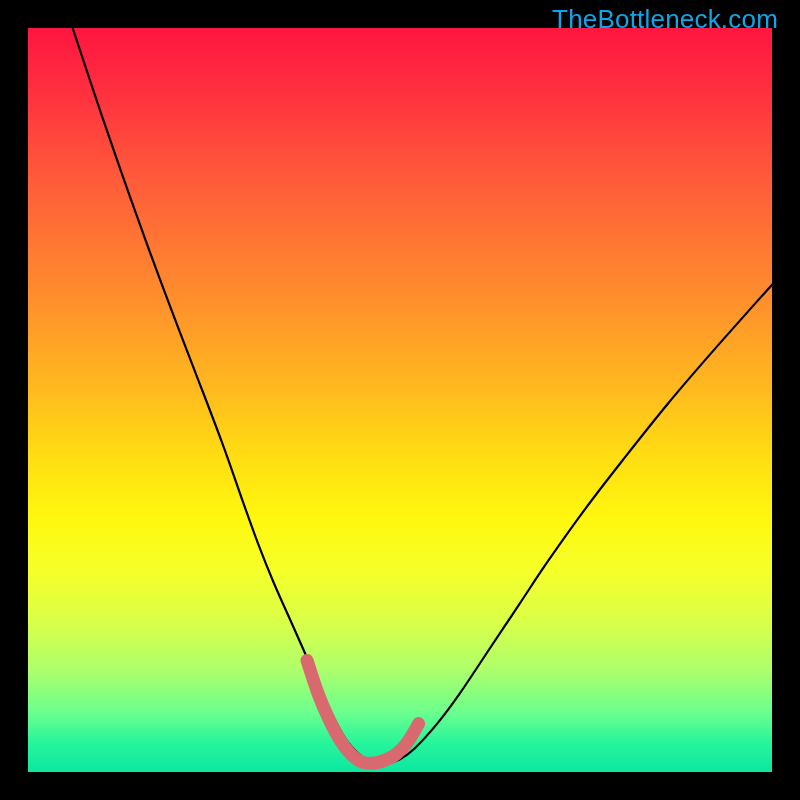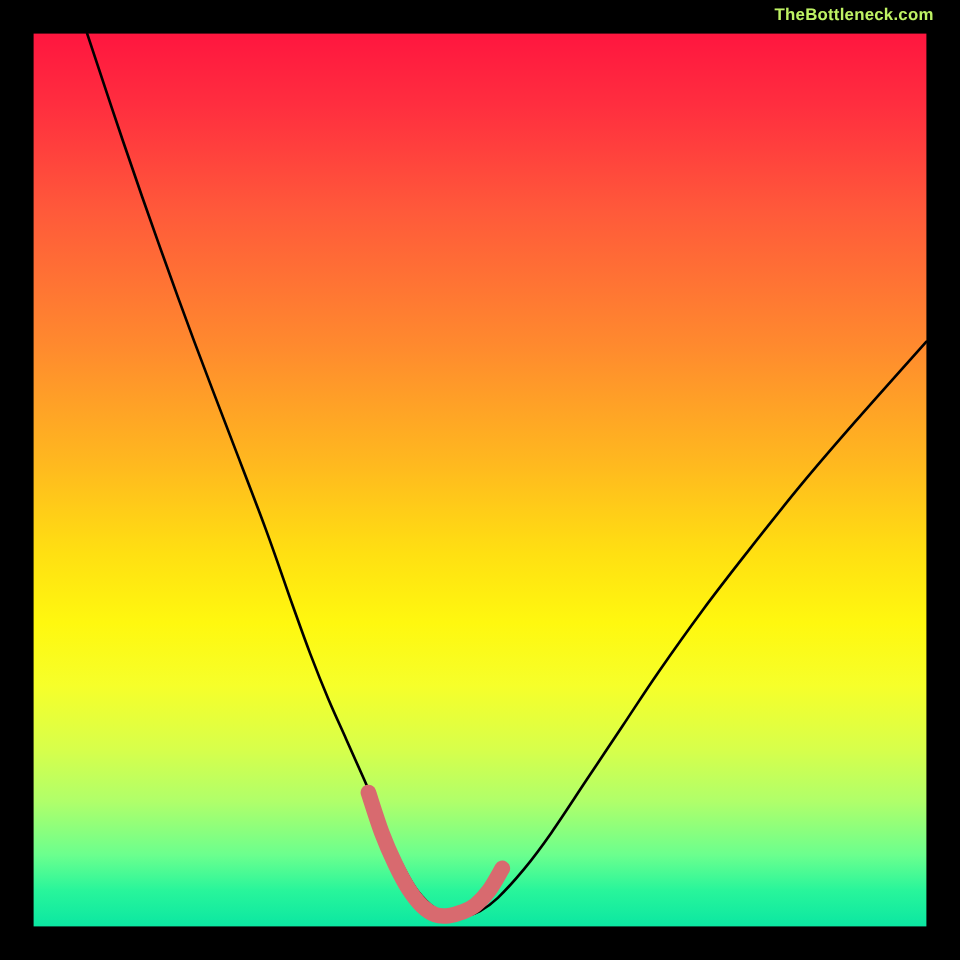--- a/index.html
+++ b/index.html
@@ -37,25 +37,24 @@
       #b0ff6a 86%,
       #6bff8e 92%,
       #28f59b 96%,
       #0be7a2 100%);
   }
   .watermark {
     position: absolute;
     top: 4px;
     right: 22px;
     font-family: Arial, Helvetica, sans-serif;
-    font-size: 14px;
-    color: #bef264;
+    font-size: 26px;
+    color: #0ea5e9;
     letter-spacing: 0.2px;
     user-select: none;
-    font-weight: bold;
   }
   svg.curves {
     position: absolute;
     left: 0;
     top: 0;
     width: 744px;
     height: 744px;
     overflow: visible;
   }
 </style>

